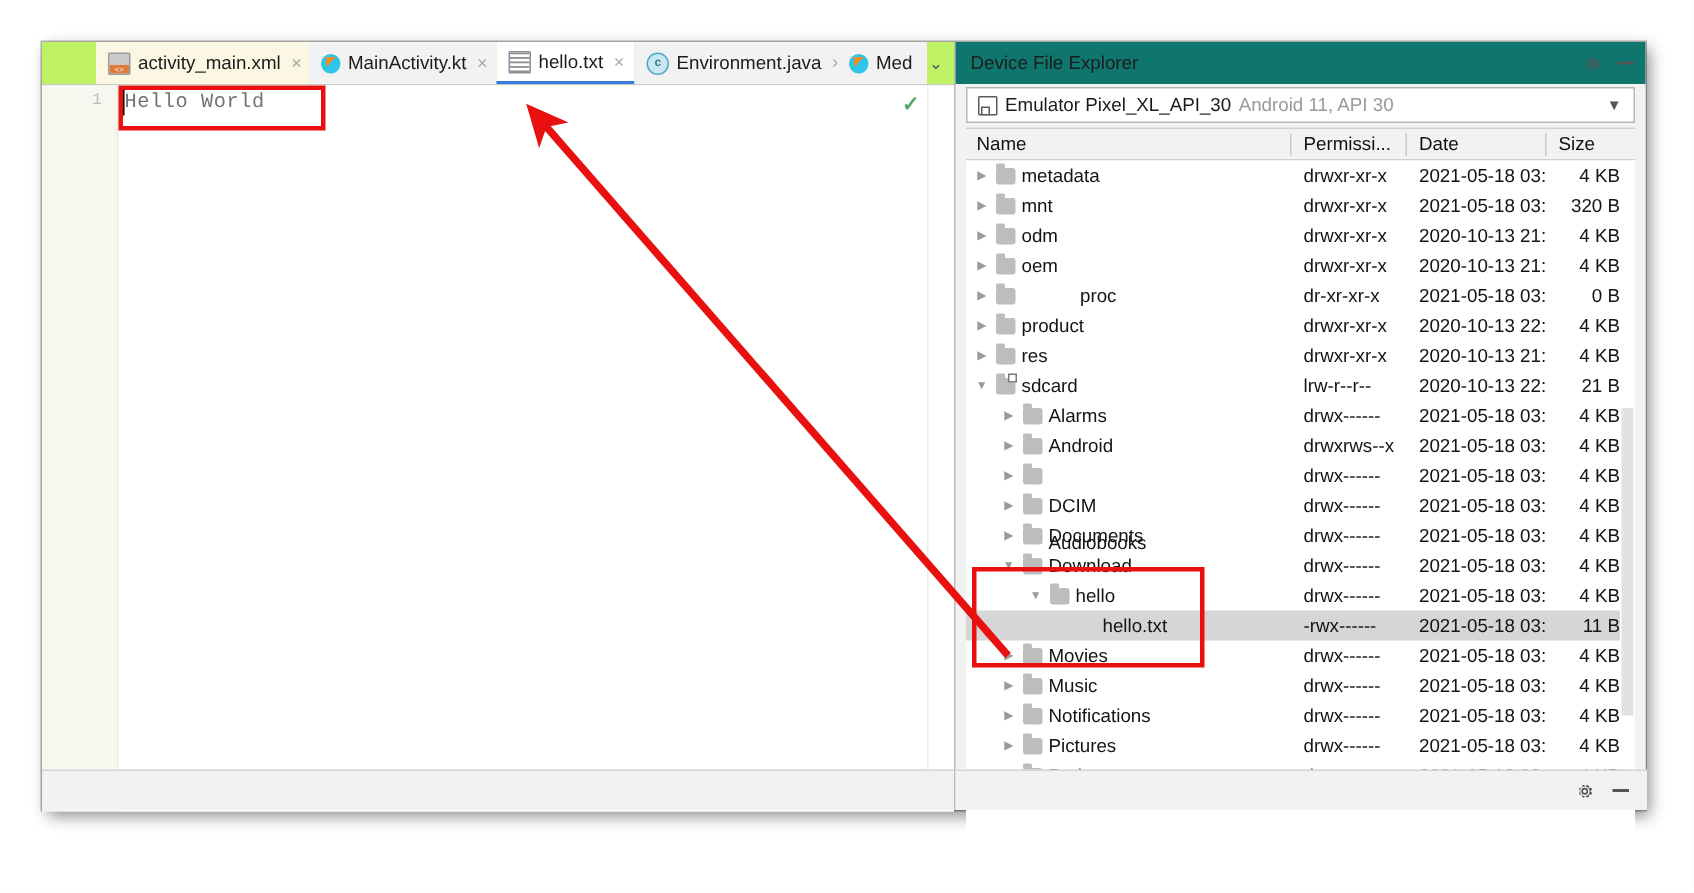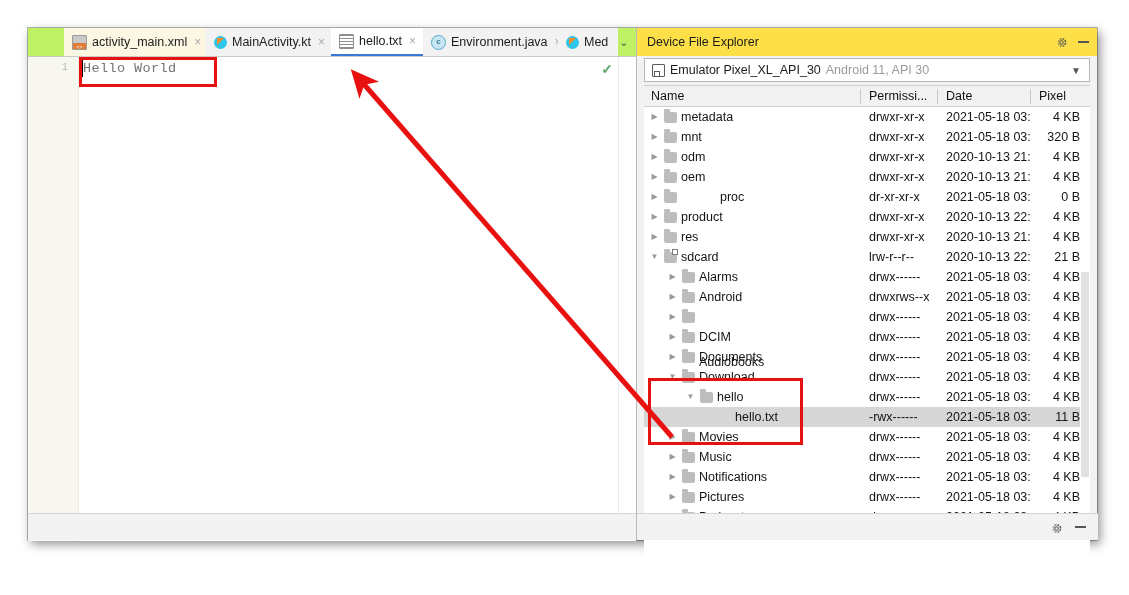--- a/index.html
+++ b/index.html
@@ -65,21 +65,21 @@
     border-left:1px solid #ececec;}
 
   .editor-status{position:absolute;left:0;bottom:0;width:608px;height:26px;background:#f2f2f2;
     border-top:1px solid #d4d4d4;}
 
   
   .dfe{position:absolute;left:608px;top:0;width:461px;height:512px;background:#f2f2f2;
        border-left:1px solid #b9b9b9;box-sizing:border-box;}
 
   .dfe-title{position:relative;height:28px;display:flex;align-items:center;
-    padding-left:10px;font-size:12.5px;color:#1c1c1c;background:#fde047;}
+    padding-left:10px;font-size:12.5px;color:#1c1c1c;background:#0f766e;}
   .dfe-title .tools{position:absolute;right:8px;top:0;height:28px;display:flex;align-items:center;gap:10px;}
   .gear{width:13px;height:13px;color:#555;}
   .minim{display:inline-block;width:11px;height:1.5px;background:#555;}
 
   .device-combo{
     position:absolute;left:7px;top:30px;width:446px;height:24px;background:#fff;
     border:1px solid #b7b7b7;box-sizing:border-box;display:flex;align-items:center;
     padding-left:7px;font-size:12.5px;color:#1c1c1c;gap:5px;
   }
   .device-combo .dev-ico{width:11px;height:11px;border:1px solid #5b5b5b;border-radius:1px;position:relative;}
@@ -197,21 +197,21 @@
         <span class="dev-ico"></span>
         <span>Emulator Pixel_XL_API_30</span>
         <span class="sub">Android 11, API 30</span>
         <span class="arrow">▼</span>
       </div>
 
       <div class="tree-header" id="tree-header">
           <div class="th" style="left: 0px;">Name</div>
           <div class="th" style="left: 218px;">Permissi...</div>
           <div class="th" style="left: 295px;">Date</div>
-          <div class="th" style="left: 388px;">Pixel</div>
+          <div class="th" style="left: 388px;">Size</div>
           <div class="th-div" style="left: 216px;"></div>
           <div class="th-div" style="left: 293px;"></div>
           <div class="th-div" style="left: 386px;"></div>
         </div>
 
       <div class="tree-body">
         <div id="tree-rows">
             <div class="row">
               <span class="twisty" style="left: 6px;">▶</span>
               <span class="fico folder" style="left: 20px;"></span>

